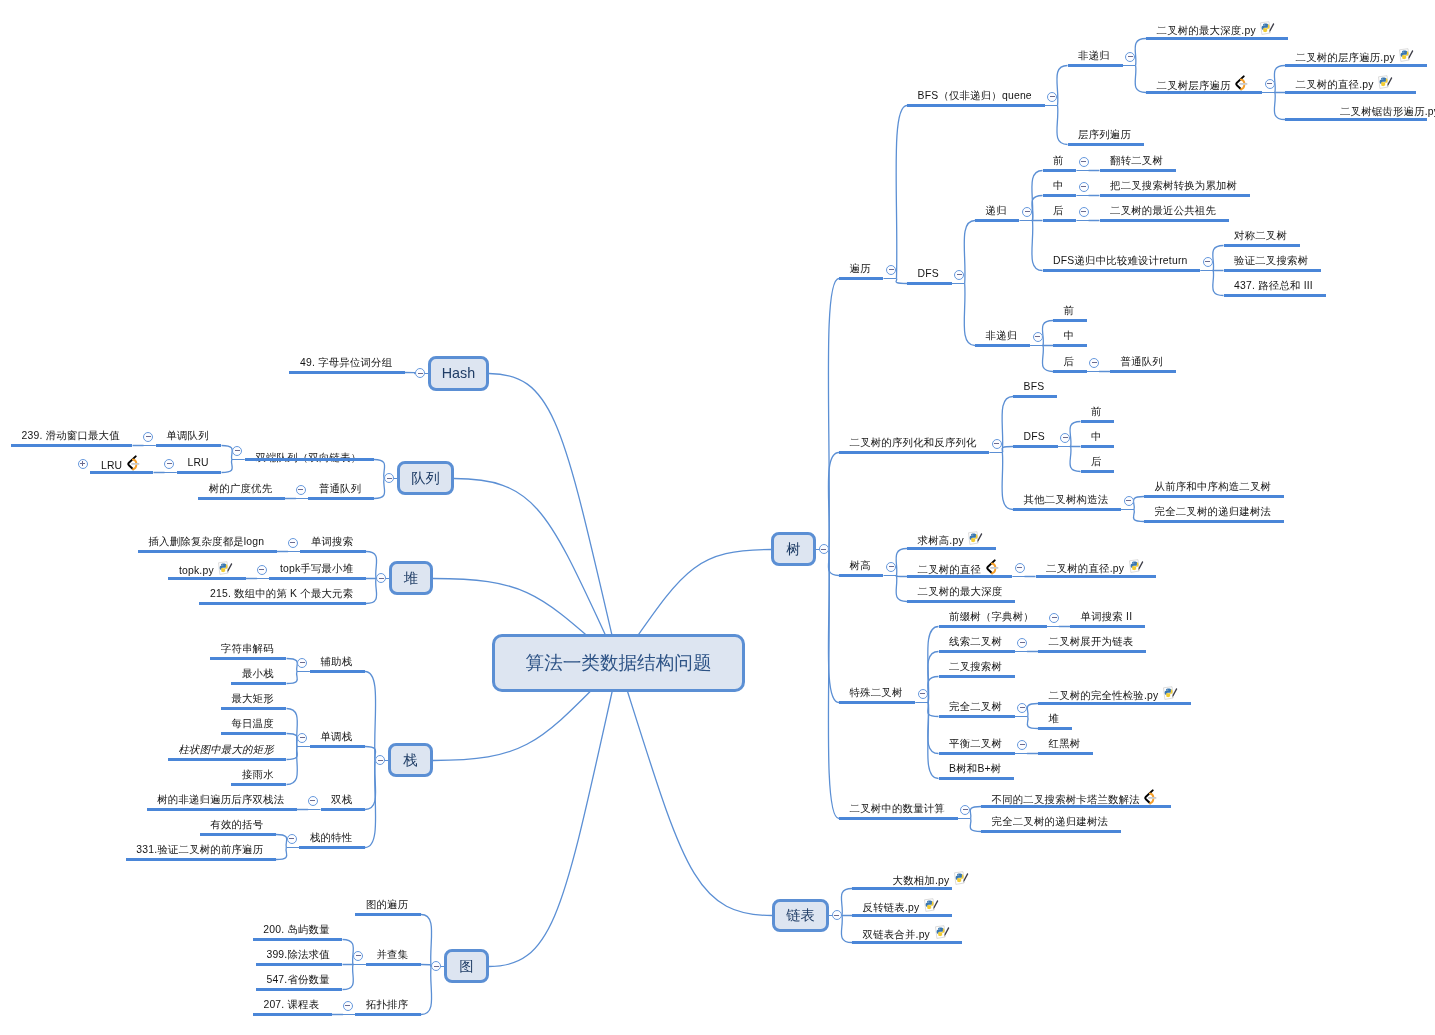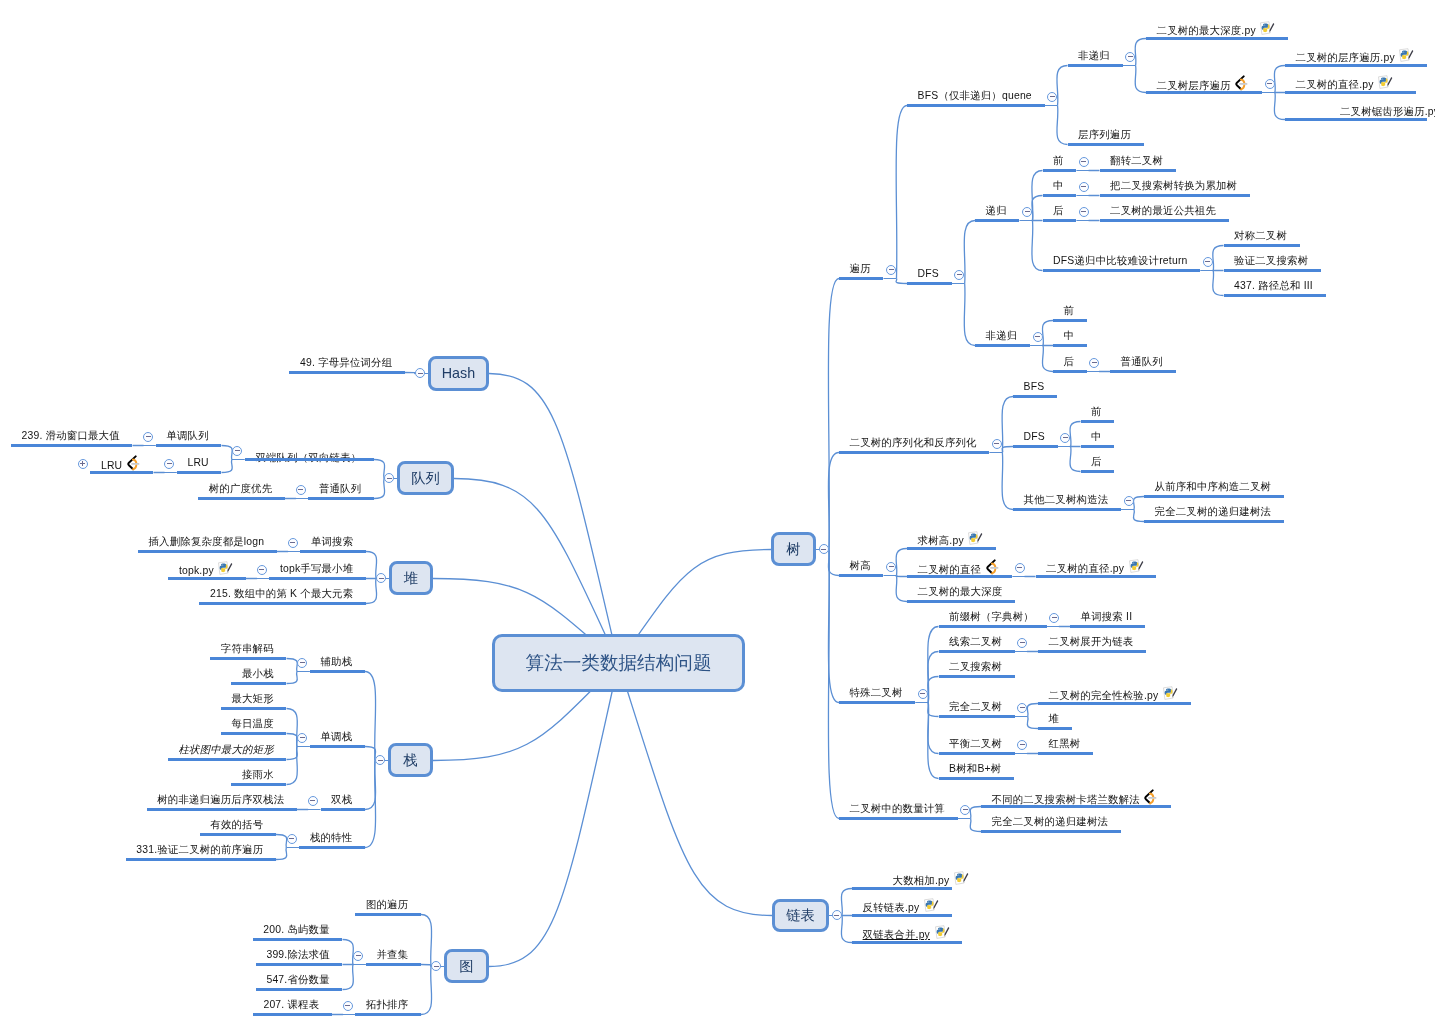--- a/index.html
+++ b/index.html
@@ -458,21 +458,21 @@
     <div class="topic" style="left: 862.6px; top: 899px;"><span>反转链表.py</span><span class="ic"><svg viewBox="2.9 1.8 15.0 14.3" width="15.0" height="14.3">
           <path d="M3.4 3.6 L11.9 2.5 L13.1 13.8 L4.8 15.2 Z" fill="#ffffff" stroke="#c4c4c4" stroke-width="0.6" stroke-linejoin="round"></path>
           <g transform="translate(5.0,4.4) scale(0.0067)">
             <path fill="#3a77b0" d="M494 0C402 0 327 5 280 14 156 36 133 82 133 167v112h362v46H133c-86 0-161 52-185 150-27 113-28 183 0 300 21 88 71 150 157 150h124V797c0-98 85-185 185-185h361c82 0 148-68 148-151V167c0-81-68-142-149-156C571 3 538 0 494 0zM298 84c25 0 45 21 45 46s-20 45-45 45c-26 0-46-20-46-45s20-46 46-46z"></path>
             <path fill="#f2cd33" d="M861 325v153c0 103-87 189-185 189H315c-81 0-148 69-148 151v283c0 81 70 128 148 151 94 28 184 33 296 0 75-15 148-46 148-151V798h-361v-46h542c86 0 118-60 148-150 31-93 29-182 0-300-21-87-62-150-148-150h-79zM658 1180c26 0 46 20 46 45s-20 46-46 46c-25 0-45-21-45-46s20-45 45-45z"></path>
           </g>
           <path d="M16.2 3.9 L17.2 4.8 L13.3 12.1 L12.2 11.3 Z" fill="#3b3b46"></path>
           <path d="M12.2 11.3 L13.3 12.1 L12.0 13.5 Z" fill="#85858d"></path>
         </svg></span></div>
     <div class="uline" style="left: 852px; top: 914px; width: 99.6281px;"></div>
-    <div class="topic" style="left: 862.6px; top: 926px; text-decoration: underline;"><span>双链表合并.py</span><span class="ic"><svg viewBox="2.9 1.8 15.0 14.3" width="15.0" height="14.3">
+    <div class="topic" style="left: 862.6px; top: 926px;"><span>双链表合并.py</span><span class="ic"><svg viewBox="2.9 1.8 15.0 14.3" width="15.0" height="14.3">
           <path d="M3.4 3.6 L11.9 2.5 L13.1 13.8 L4.8 15.2 Z" fill="#ffffff" stroke="#c4c4c4" stroke-width="0.6" stroke-linejoin="round"></path>
           <g transform="translate(5.0,4.4) scale(0.0067)">
             <path fill="#3a77b0" d="M494 0C402 0 327 5 280 14 156 36 133 82 133 167v112h362v46H133c-86 0-161 52-185 150-27 113-28 183 0 300 21 88 71 150 157 150h124V797c0-98 85-185 185-185h361c82 0 148-68 148-151V167c0-81-68-142-149-156C571 3 538 0 494 0zM298 84c25 0 45 21 45 46s-20 45-45 45c-26 0-46-20-46-45s20-46 46-46z"></path>
             <path fill="#f2cd33" d="M861 325v153c0 103-87 189-185 189H315c-81 0-148 69-148 151v283c0 81 70 128 148 151 94 28 184 33 296 0 75-15 148-46 148-151V798h-361v-46h542c86 0 118-60 148-150 31-93 29-182 0-300-21-87-62-150-148-150h-79zM658 1180c26 0 46 20 46 45s-20 46-46 46c-25 0-45-21-45-46s20-45 45-45z"></path>
           </g>
           <path d="M16.2 3.9 L17.2 4.8 L13.3 12.1 L12.2 11.3 Z" fill="#3b3b46"></path>
           <path d="M12.2 11.3 L13.3 12.1 L12.0 13.5 Z" fill="#85858d"></path>
         </svg></span></div>
     <div class="uline" style="left: 852px; top: 941px; width: 110.222px;"></div>
     <div class="boxed bx" style="left: 428px; top: 355.5px; width: 61px; height: 35px;">

